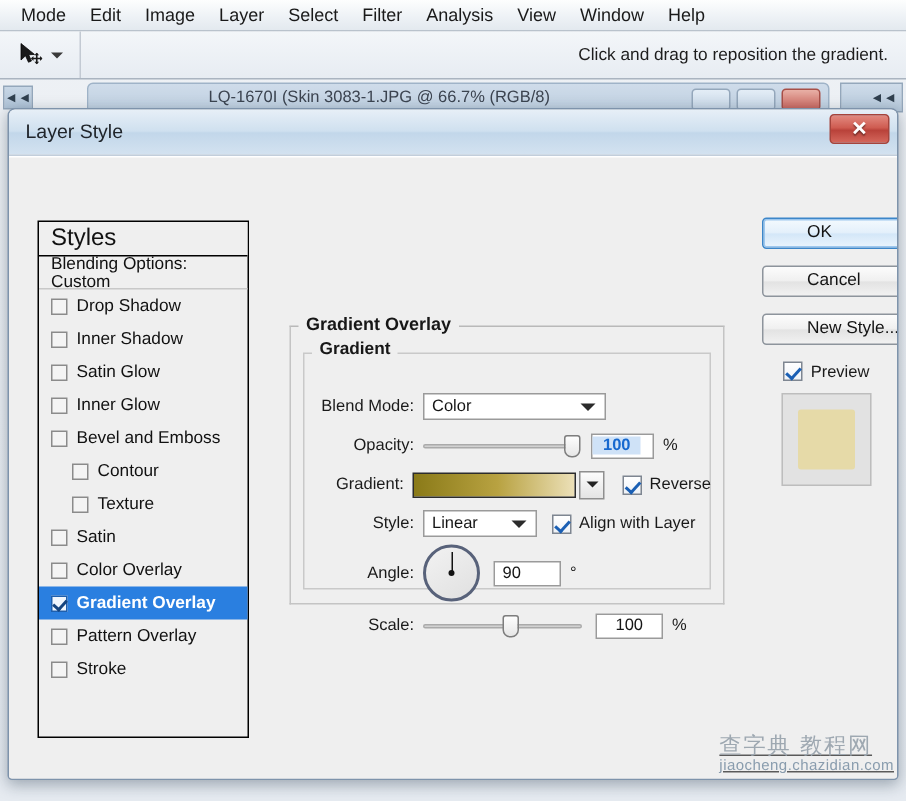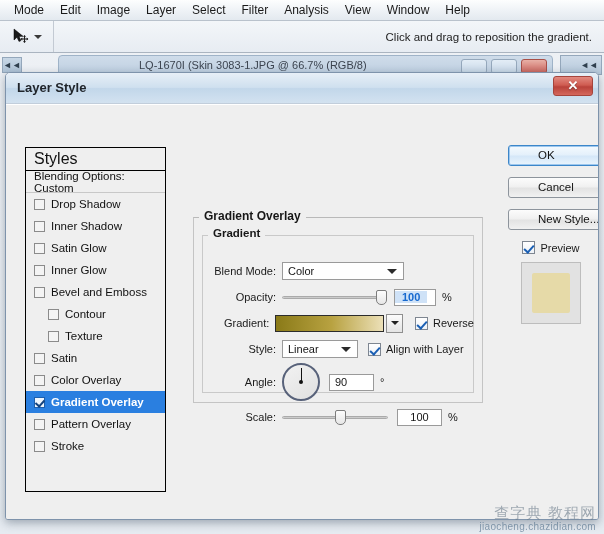--- a/index.html
+++ b/index.html
@@ -118,21 +118,21 @@
     overflow: hidden;
   }
   .dlg-titlebar {
     position: relative;
     height: 31px;
     background: linear-gradient(180deg,#e7eff7 0%, #cfe0ef 48%, #c2d7ea 52%, #d3e2f0 100%);
     border-bottom: 1px solid #c2cedb;
   }
   .dlg-title {
     position: absolute; left: 11px; top: 7px;
-    font-size: 13px; color: #20252b; font-weight: bold;
+    font-size: 13px; color: #20252b;
   }
   .dlg-close {
     position: absolute; right: 5px; top: 3px;
     width: 40px; height: 20px;
     border-radius: 3px;
     border: 1px solid #a5443c;
     background: linear-gradient(180deg,#e28a80 0%, #cf5c51 45%, #b9423a 55%, #d4675c 100%);
     color: #fff; font-size: 13px; font-weight: bold;
     text-align: center; line-height: 18px;
     text-shadow: 0 1px 1px rgba(0,0,0,0.4);
@@ -411,24 +411,25 @@
     display: flex; align-items: center; justify-content: center;
   }
   .preview-chip {
     width: 38px; height: 40px;
     border-radius: 2px;
   }
 
   
   .watermark {
     position: absolute;
-    right: 8px; bottom: 2px;
-    text-align: right;
+    right: 8px; bottom: 18px;
+    text-align: left;
     opacity: 0.62;
     pointer-events: none;
+    text-decoration: underline;
   }
   .wm-line1 {
     font-size: 15px;
     color: #6d7d8c;
     letter-spacing: 1px;
     font-family: "DejaVu Sans", sans-serif;
     white-space: nowrap;
   }
   .wm-line2 {
     font-size: 10px;

